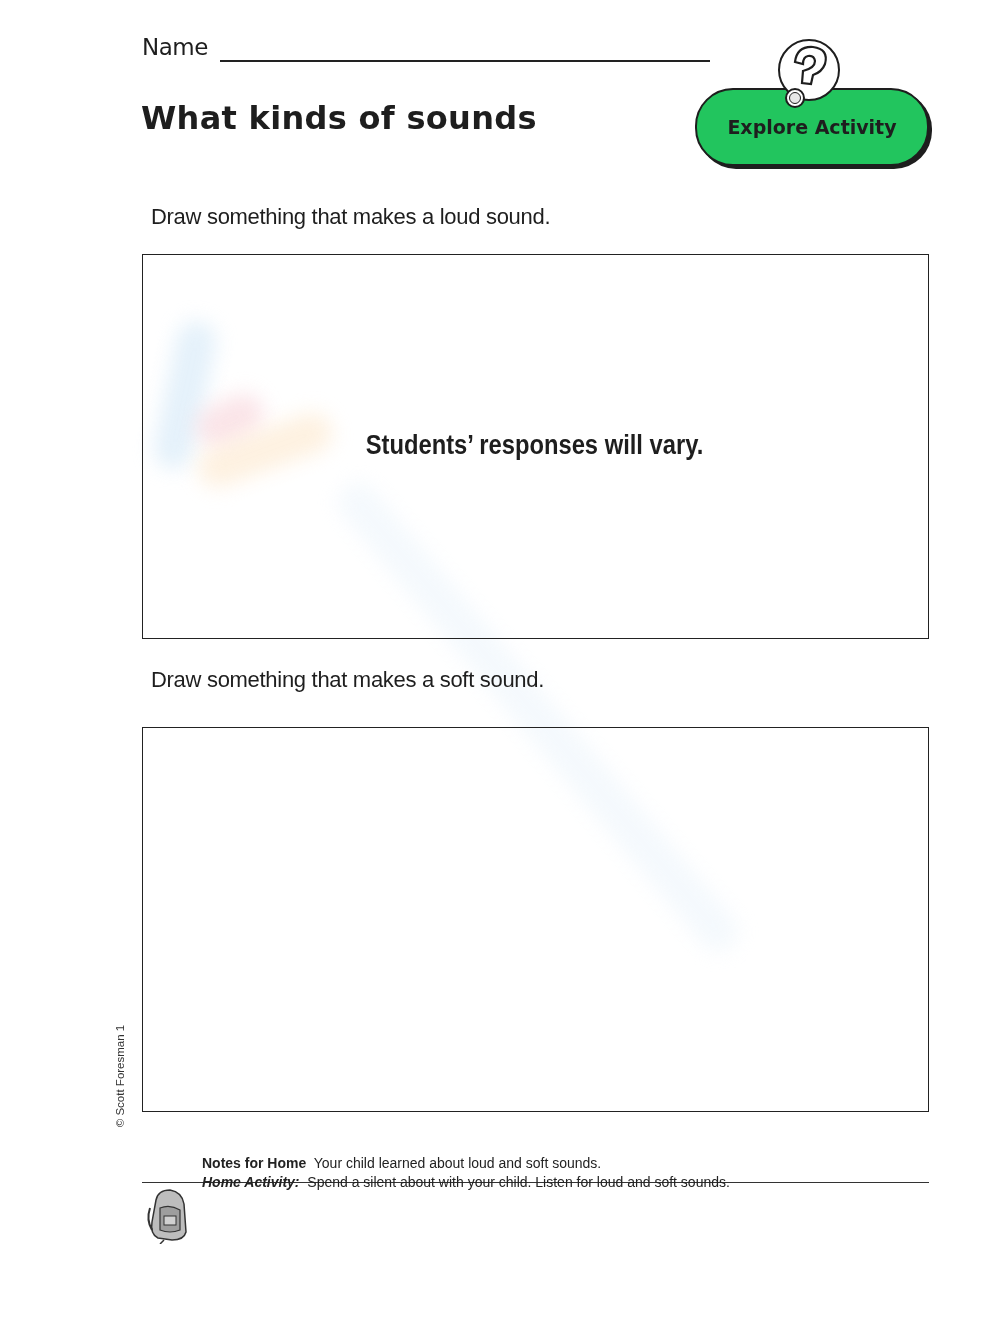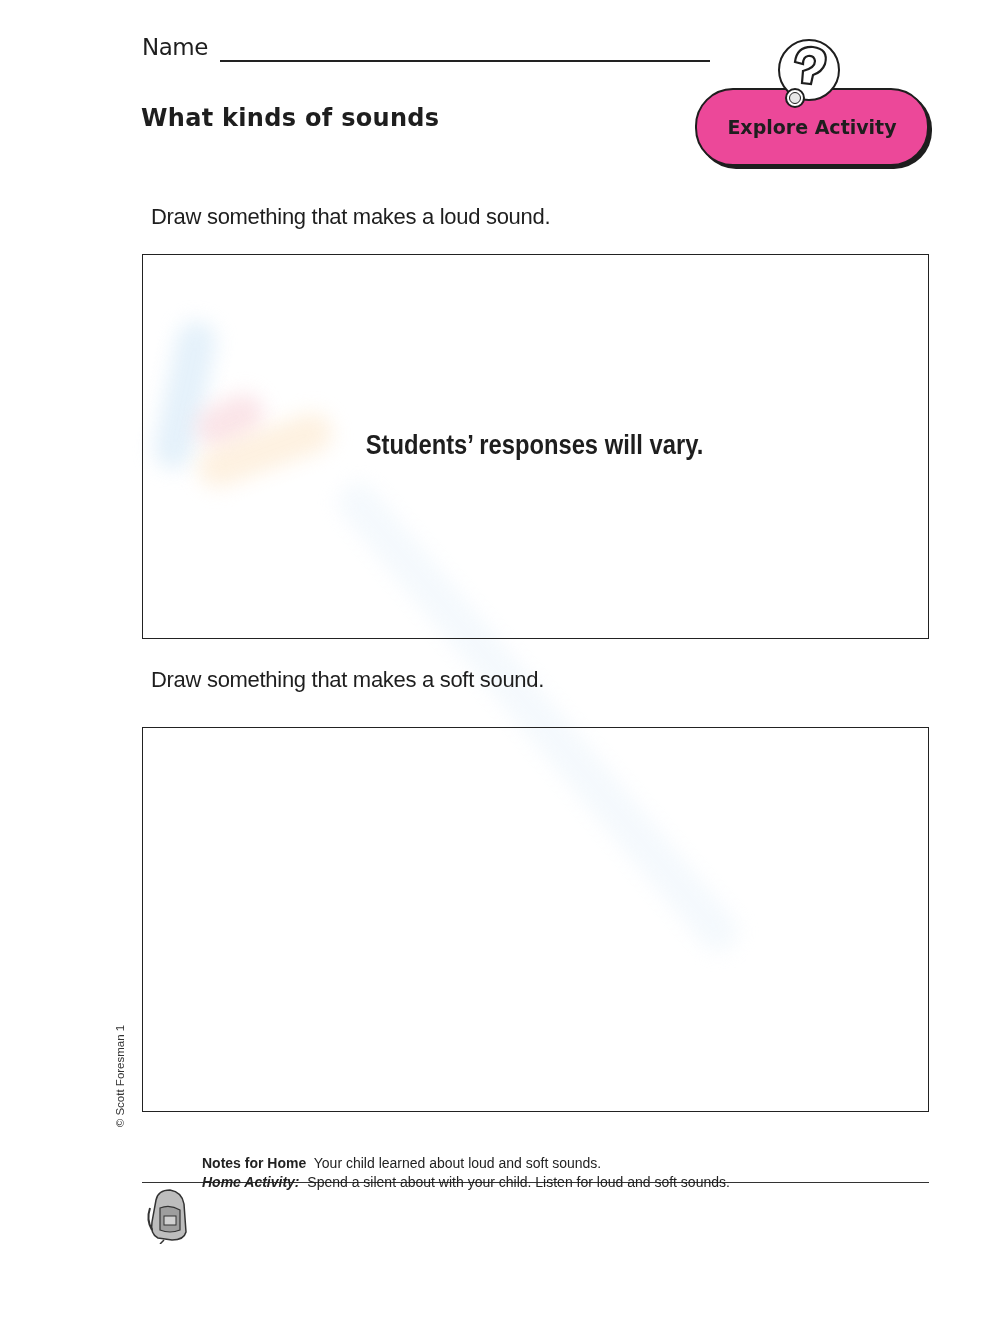--- a/index.html
+++ b/index.html
@@ -3,24 +3,24 @@
 <meta charset="utf-8">
 <style>
   html, body { margin: 0; padding: 0; }
   body {
     width: 1000px; height: 1318px; position: relative; background: #ffffff;
     font-family: "DejaVu Sans", sans-serif; color: #1e1e1e; overflow: hidden;
   }
   .abs { position: absolute; }
   .name-label { left: 142px; top: 34px; font-size: 23px; font-family: "DejaVu Sans", sans-serif; letter-spacing: -0.5px; }
   .name-line { left: 220px; top: 60px; width: 490px; height: 0; border-bottom: 2px solid #222; }
-  .title { left: 141px; top: 98px; font-size: 24px; line-height: 41px; font-weight: bold; letter-spacing: 0.3px; color: #1e1e1e; }
+  .title { left: 141px; top: 98px; font-size: 32px; line-height: 41px; font-weight: bold; letter-spacing: 0.3px; color: #1e1e1e; }
   .badge {
     left: 695px; top: 88px; width: 230px; height: 74px; border: 2px solid #1e1e1e;
-    border-radius: 38px; box-shadow: 3px 3px 0 #1e1e1e; background: #ec4899;
+    border-radius: 38px; box-shadow: 3px 3px 0 #1e1e1e; background: #22c55e;
     display: flex; align-items: center; justify-content: center;
     font-family: "DejaVu Sans", sans-serif; font-weight: bold; font-size: 19px; color: #1e1e1e;
   }
   .qmark { left: 773px; top: 38px; width: 70px; height: 72px; }
   .prompt { left: 142px; font-size: 22px; letter-spacing: -0.3px; font-family: Liberation Sans, sans-serif; margin-left: 9px; }
   .box { left: 142px; width: 785px; border: 1.5px solid #222; background: transparent; }
   .box1 { top: 254px; height: 383px; }
   .box2 { top: 727px; height: 383px; }
   .answer {
     left: 142px; top: 430px; width: 745px; text-align: center;

